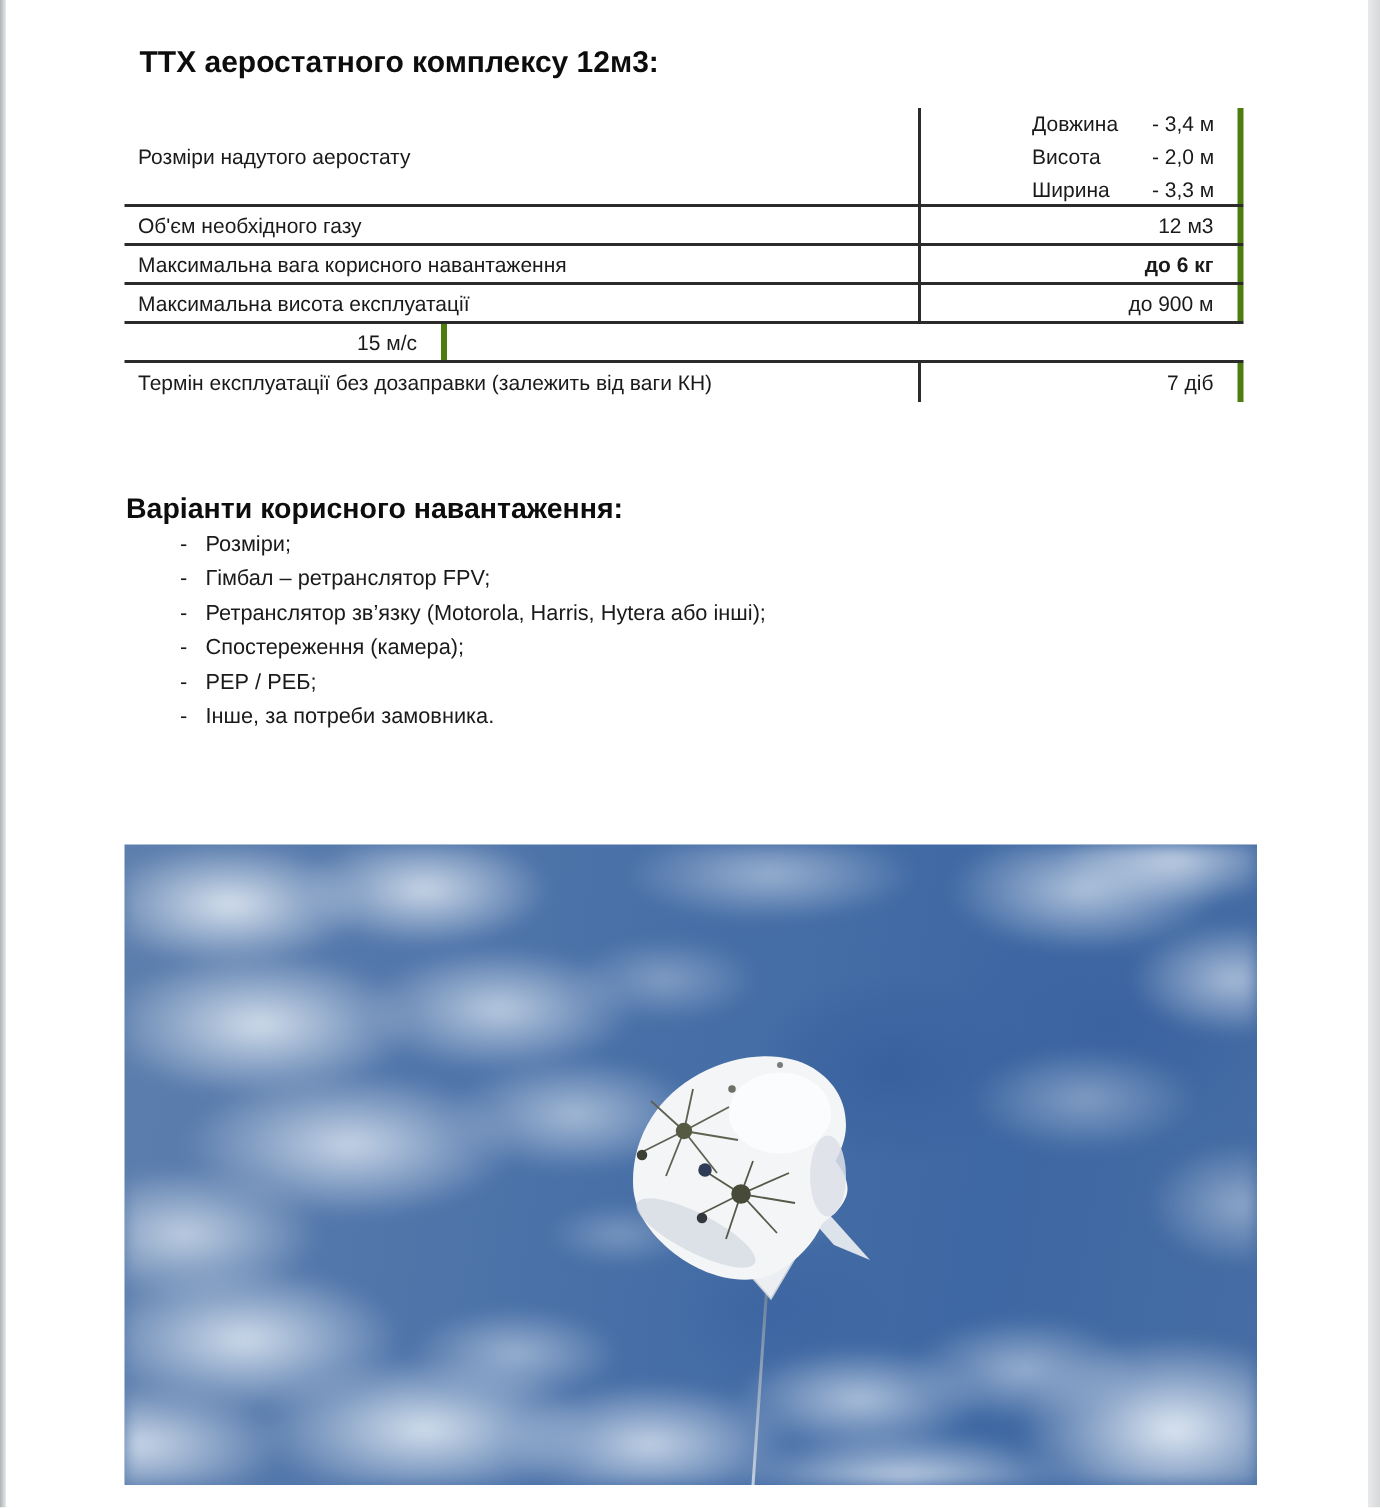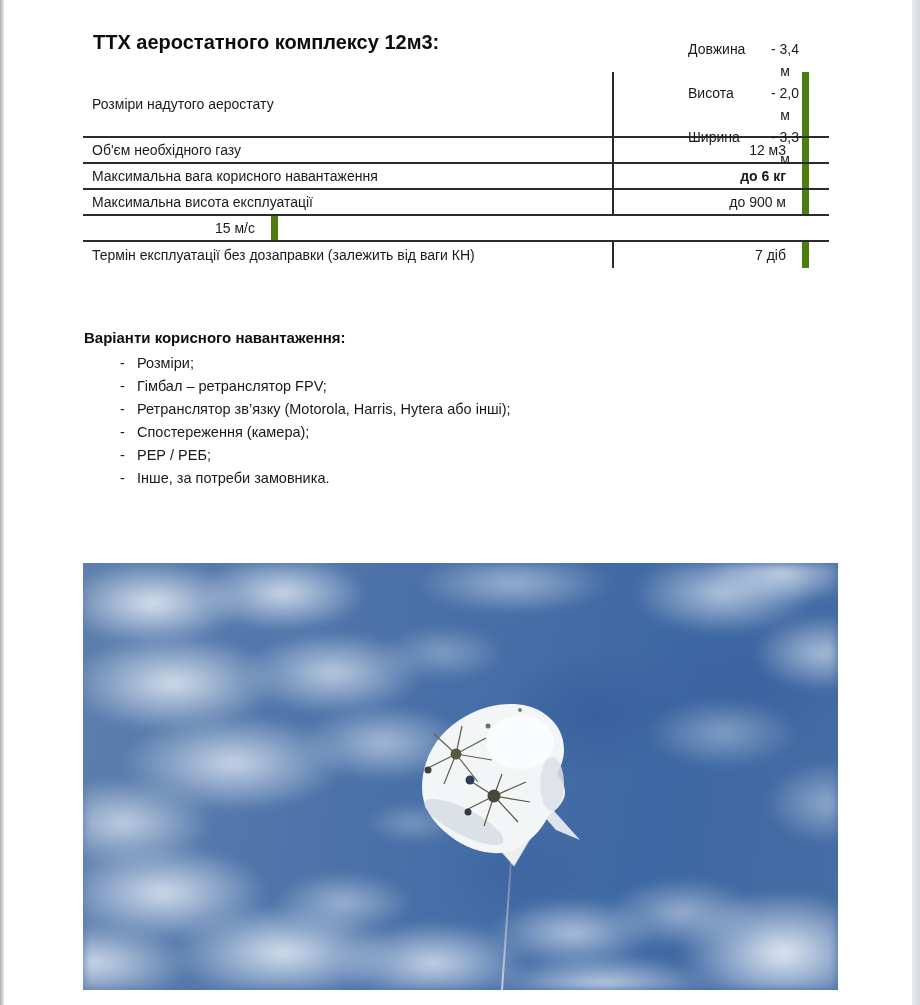--- a/index.html
+++ b/index.html
@@ -14,32 +14,32 @@
     background:linear-gradient(90deg,#e9eaec,#d7d8da);}
 
   .doc-title{position:absolute;left:93px;top:31px;font-size:20px;font-weight:bold;color:#0d0d0d;}
 
   
   .spec-table{position:absolute;left:83px;top:72px;width:746px;font-size:14px;}
   .trow{display:flex;box-sizing:border-box;}
   .trow:not(:last-child){border-bottom:2px solid #2b2b2b;}
   .lbl{width:531px;box-sizing:border-box;border-right:2px solid #2b2b2b;
     padding-left:9px;display:flex;align-items:center;}
-  .val{width:195px;box-sizing:border-box;border-right:7px solid #4d7c0f;
+  .val{width:215px;box-sizing:border-box;border-right:4px solid #4d7c0f;
     display:flex;align-items:center;justify-content:flex-end;padding-right:16px;}
   .r-std{height:26px;}
   .r-dims{height:66px;}
   .val-dims{flex-direction:column;justify-content:center;align-items:stretch;padding:0;}
   .dim-line{display:flex;line-height:22px;padding-left:74px;}
   .dim-name{width:80px;}
-  .dim-val{flex:1;text-align:center;}
+  .dim-val{flex:1;}
   .bold-val{font-weight:bold;}
 
   
-  .payload-heading{position:absolute;left:84px;top:329px;font-size:15px;font-weight:bold;color:#0d0d0d;}
+  .payload-heading{position:absolute;left:84px;top:329px;font-size:19px;font-weight:bold;color:#0d0d0d;}
   .payload-list{position:absolute;left:120px;top:352px;font-size:14.5px;}
   .pl-item{display:flex;line-height:23px;}
   .pl-bullet{width:17px;}
 
   
   .photo{position:absolute;left:83px;top:563px;width:755px;height:427px;overflow:hidden;
     background:linear-gradient(100deg,#5d7fae 0%,#4a71a8 40%,#3e68a3 75%,#466da4 100%);}
   .sky-deep{position:absolute;inset:0;background:
     radial-gradient(ellipse 140px 90px at 510px 150px, rgba(53,94,156,.8), rgba(53,94,156,0) 70%),
     radial-gradient(ellipse 170px 110px at 660px 120px, rgba(56,96,158,.7), rgba(56,96,158,0) 70%),

